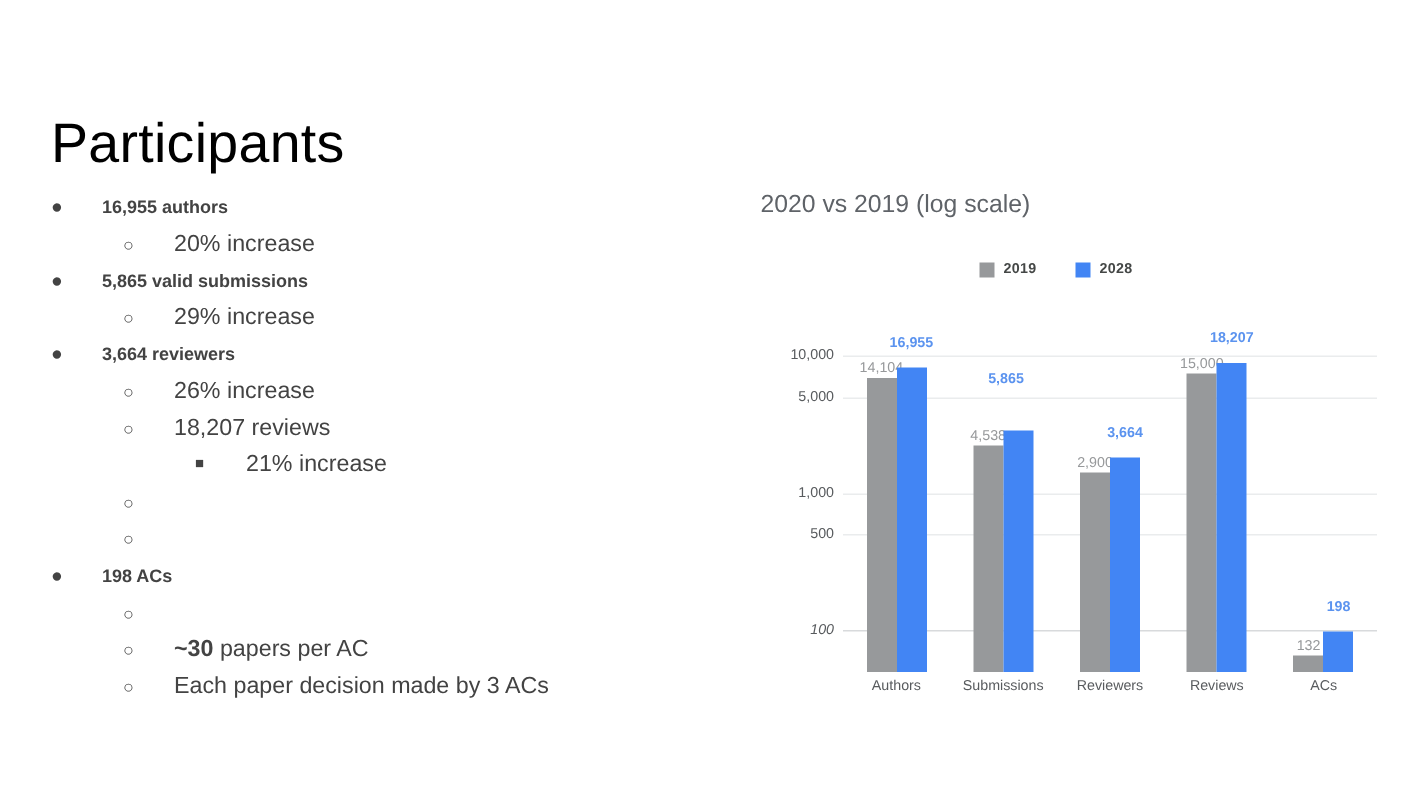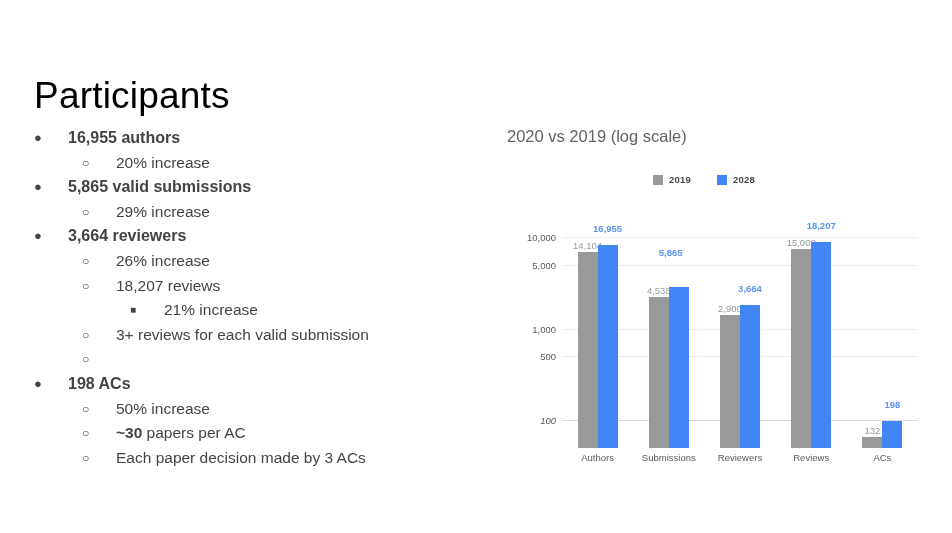--- a/index.html
+++ b/index.html
@@ -50,21 +50,21 @@
     color: #434343;
     line-height: 24.6px;
   }
   .bullet-text {
     flex: 1 1 auto;
     white-space: nowrap;
   }
   
   .lvl1 { padding-left: 0px; }
   .lvl1 .bullet-glyph { width: 34px; font-size: 13px; }
-  .lvl1 .bullet-text { font-weight: bold; font-size: 16px; }
+  .lvl1 .bullet-text { font-weight: bold; font-size: 12px; }
   
   .lvl2 { padding-left: 48px; }
   .lvl2 .bullet-glyph { width: 34px; font-size: 12px; }
   .lvl2 .bullet-text { font-weight: normal; font-size: 15.5px; }
   
   .lvl3 { padding-left: 96px; }
   .lvl3 .bullet-glyph { width: 34px; font-size: 10px; }
   .lvl3 .bullet-text { font-weight: normal; font-size: 15.5px; }
 
   .bullet-text b { font-weight: bold; }
@@ -215,32 +215,30 @@
     <div class="bullet-row lvl2">
       <span class="bullet-glyph">○</span>
       <span class="bullet-text">18,207 reviews</span>
     </div>
     <div class="bullet-row lvl3">
       <span class="bullet-glyph">■</span>
       <span class="bullet-text">21% increase</span>
     </div>
     <div class="bullet-row lvl2">
       <span class="bullet-glyph">○</span>
-      <span class="bullet-text">3+ reviews for each valid submission</span>
     </div>
     <div class="bullet-row lvl2">
       <span class="bullet-glyph">○</span>
     </div>
     <div class="bullet-row lvl1">
       <span class="bullet-glyph">●</span>
       <span class="bullet-text">198 ACs</span>
     </div>
     <div class="bullet-row lvl2">
       <span class="bullet-glyph">○</span>
-      <span class="bullet-text">50% increase</span>
     </div>
     <div class="bullet-row lvl2">
       <span class="bullet-glyph">○</span>
       <span class="bullet-text"><b>~30</b> papers per AC</span>
     </div>
     <div class="bullet-row lvl2">
       <span class="bullet-glyph">○</span>
       <span class="bullet-text">Each paper decision made by 3 ACs</span>
     </div>
   </div>

